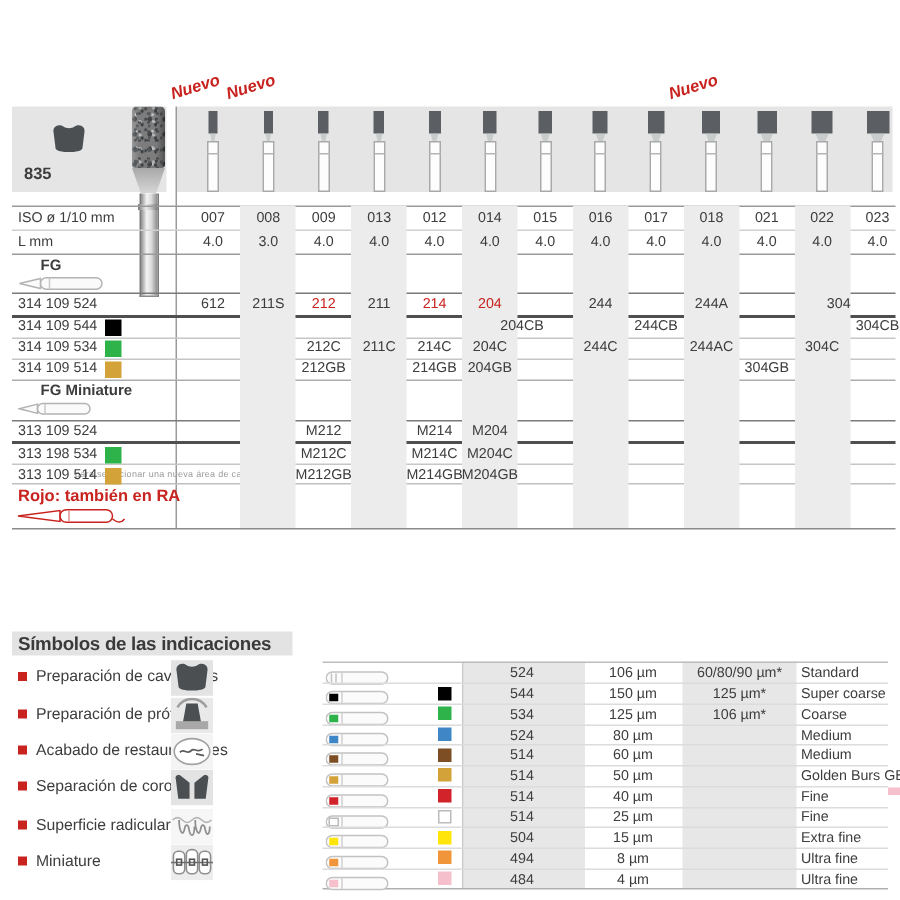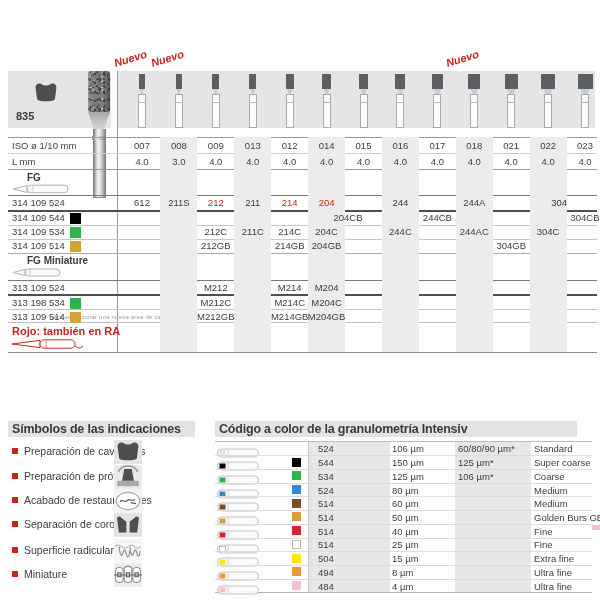--- a/index.html
+++ b/index.html
@@ -15,21 +15,21 @@
   .boldlbl{font-weight:bold;font-size:10px;padding-left:15px;}
   .hline{height:1px;background:#9a9a9a;}
   .stripe{background:#ececec;}
   .band{background:#e5e5e5;}
   .nuevo{color:#c8231e;font-weight:bold;font-style:italic;font-size:11px;transform:rotate(-17deg);transform-origin:left bottom;}
   .sq{width:11px;height:11px;display:block;}
   .title-bar{background:#e3e3e3;height:16px;display:flex;align-items:center;}
   .title-txt{font-weight:bold;font-size:12.5px;color:#3a3a3a;padding-left:4px;letter-spacing:-0.2px;white-space:nowrap;}
   .ind-label{font-size:10.5px;}
   .gran-txt{font-size:9.5px;white-space:nowrap;}
-  .ralign{text-align:left;}
+  .ralign{text-align:center;}
   .bur-head{
     background-color:#7d7d7d;border-radius:3px 3px 2px 2px;
     background-image:
       radial-gradient(circle at 30% 20%, #44484b 14%, transparent 15%),
       radial-gradient(circle at 75% 35%, #3c4043 12%, transparent 13%),
       radial-gradient(circle at 45% 62%, #565a5d 14%, transparent 15%),
       radial-gradient(circle at 82% 78%, #484c4f 12%, transparent 13%),
       radial-gradient(circle at 18% 84%, #404446 13%, transparent 14%),
       radial-gradient(circle at 60% 12%, #b9bcbe 10%, transparent 11%),
       radial-gradient(circle at 25% 50%, #c4c7c9 9%, transparent 10%);
@@ -152,23 +152,20 @@
           </g>
           <path d="M0 11 H26" stroke="#6f6f6f"></path>
           <g fill="none" stroke="#555">
             <rect x="3.5" y="9" width="3" height="3.6"></rect>
             <rect x="11.5" y="9" width="3" height="3.6"></rect>
             <rect x="19.5" y="9" width="3" height="3.6"></rect>
           </g>
         </svg></div>
     </div>
 
-  <div class="abs title-bar" style="left:215px;top:421px;width:362px;">
-    <span class="title-txt">Código a color de la granulometría Intensiv</span>
-  </div>
   <div class="abs" style="left:309px;top:441px;width:81px;height:151px;background:#e7e7e7;"></div>
   <div class="abs" style="left:455px;top:441px;width:76px;height:151px;background:#e7e7e7;"></div>
   <div class="abs" style="left:308px;top:441px;width:1px;height:151px;background:#c9c9c9;"></div>
   <div class="abs" style="left:215px;top:441px;width:377px;height:1px;background:#bdbdbd;"></div>
   <div class="abs" style="left:215px;top:592px;width:377px;height:1px;background:#b0b0b0;"></div>
   <div id="granulometry-table" class="abs" style="left:0;top:0;width:0;height:0;">
       <div class="abs" style="left:217px;top:443.5px;width:46px;height:10px;"><svg width="46" height="10" viewBox="0 0 46 10">
           <rect x="0.5" y="1" width="41" height="8" rx="4" fill="#fbfbfb" stroke="#c2c2c2"></rect>
           <line x1="11" y1="1.2" x2="11" y2="8.8" stroke="#d0d0d0"></line>
           <line x1="4" y1="2" x2="4" y2="8" stroke="#c2c2c2"></line>

